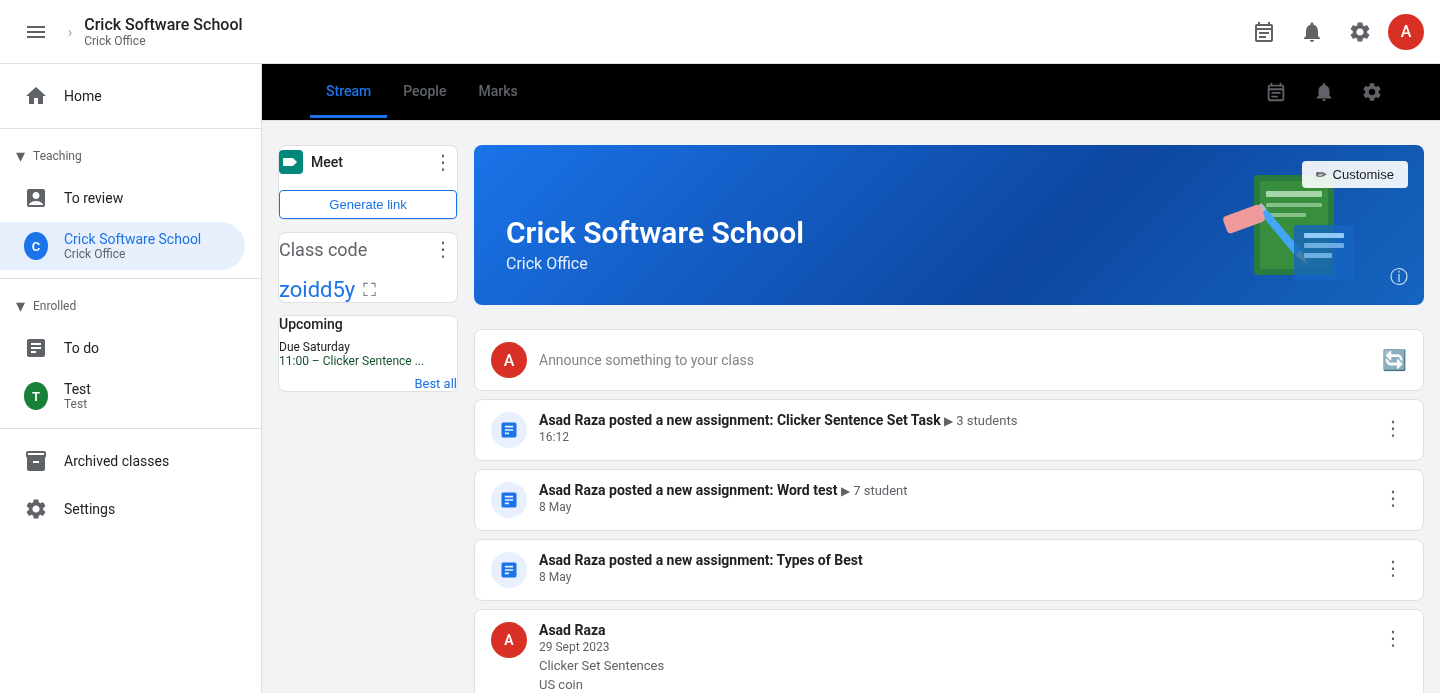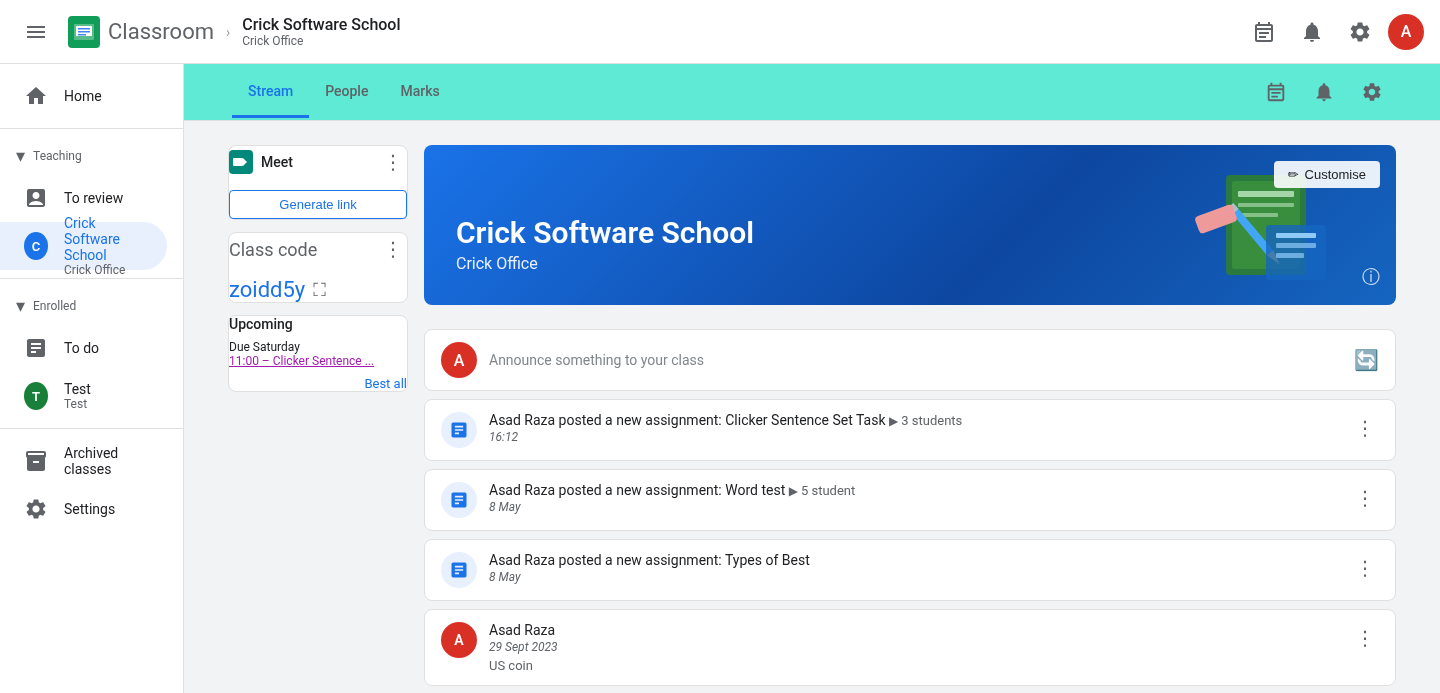--- a/index.html
+++ b/index.html
@@ -21,21 +21,21 @@
     .breadcrumb-stack { display: flex; flex-direction: column; }
     .topbar-right { display: flex; align-items: center; gap: 8px; }
     .icon-btn { width: 40px; height: 40px; display: flex; align-items: center; justify-content: center; border-radius: 50%; cursor: pointer; color: #5f6368; background: none; border: none; font-size: 20px; }
     .avatar { width: 36px; height: 36px; border-radius: 50%; background: #d93025; color: #fff; display: flex; align-items: center; justify-content: center; font-size: 16px; font-weight: 500; cursor: pointer; }
 
     
     .layout { display: flex; margin-top: 64px; height: calc(100vh - 64px); }
 
     
     .sidebar {
-      width: 184px; background: #fff; flex-shrink: 0;
+      width: 262px; background: #fff; flex-shrink: 0;
       overflow-y: auto; padding: 8px 0;
       border-right: 1px solid #e0e0e0;
     }
     .sidebar-item {
       display: flex; align-items: center; gap: 16px;
       padding: 0 24px; height: 48px; cursor: pointer;
       border-radius: 0 24px 24px 0; margin-right: 16px;
       color: #202124; font-size: 14px;
     }
     .sidebar-item.active { background: #e8f0fe; color: #1a73e8; }
@@ -52,21 +52,21 @@
     .class-avatar.green { background: #188038; }
     .class-name-stack { display: flex; flex-direction: column; }
     .class-name-main { font-size: 14px; }
     .class-name-sub { font-size: 12px; color: #5f6368; }
 
     
     .main { flex: 1; overflow-y: auto; background: #f1f3f4; }
 
     
     .tabs-bar {
-      background: #5eead4; border-bottom: 1px solid #e0e0e0;
+      background: #000000; border-bottom: 1px solid #e0e0e0;
       display: flex; align-items: center; padding: 0 48px;
       position: sticky; top: 0; z-index: 50;
     }
     .tabs-bar-right { margin-left: auto; display: flex; gap: 8px; padding: 8px 0; }
     .tab {
       padding: 16px 16px; font-size: 14px; color: #5f6368;
       cursor: pointer; border-bottom: 3px solid transparent;
       font-weight: 500; transition: all 0.2s; white-space: nowrap;
     }
     .tab.active { color: #1a73e8; border-bottom: 3px solid #1a73e8; }
@@ -104,21 +104,21 @@
     }
     .three-dots { color: #5f6368; cursor: pointer; font-size: 20px; padding: 4px; border-radius: 50%; }
 
     
     .class-code { font-size: 22px; color: #1a73e8; font-weight: 400; display: flex; align-items: center; gap: 8px; margin-top: 4px; }
     .expand-icon { color: #5f6368; font-size: 18px; cursor: pointer; }
     .card-label { font-size: 18px; color: #5f6368; }
 
     
     .upcoming-title { font-size: 14px; font-weight: 500; margin-bottom: 8px; }
-    .upcoming-item { font-size: 12px; color: #a21caf; text-decoration: underline; }
+    .upcoming-item { font-size: 12px; color: #14532d; }
     .upcoming-due { font-size: 12px; color: #202124; }
     .view-all { color: #1a73e8; font-size: 13px; cursor: pointer; display: block; text-align: right; margin-top: 8px; }
 
     
     .right-col { flex: 1; display: flex; flex-direction: column; gap: 8px; }
 
     
     .announce-bar {
       background: #fff; border-radius: 8px; border: 1px solid #e0e0e0;
       display: flex; align-items: center; padding: 12px 16px; gap: 12px;
@@ -128,50 +128,38 @@
 
     
     .post-card {
       background: #fff; border-radius: 8px; border: 1px solid #e0e0e0;
       padding: 12px 16px; display: flex; align-items: flex-start; gap: 12px;
     }
     .post-avatar { width: 36px; height: 36px; border-radius: 50%; background: #1a73e8; color: #fff; display: flex; align-items: center; justify-content: center; font-size: 14px; font-weight: 600; flex-shrink: 0; }
     .post-avatar.orange { background: #d93025; }
     .post-content { flex: 1; }
     .post-title { font-size: 14px; color: #202124; }
-    .post-title strong { font-weight: 400; }
-    .post-time { font-size: 12px; color: #5f6368; margin-top: 2px; font-style: italic; }
+    .post-title strong { font-weight: 700; }
+    .post-time { font-size: 12px; color: #5f6368; margin-top: 2px; }
     .post-arrow { color: #5f6368; font-size: 12px; }
     .post-menu { margin-left: auto; }
     .post-extra { font-size: 13px; color: #5f6368; margin-top: 4px; }
 
     
     .assign-icon { width: 36px; height: 36px; border-radius: 50%; background: #e8f0fe; color: #1a73e8; display: flex; align-items: center; justify-content: center; font-size: 18px; flex-shrink: 0; }
   </style>
 </head>
 <body>
 
 <div class="topbar">
   <div class="topbar-left">
     <div class="hamburger">
       <svg width="24" height="24" viewBox="0 0 24 24">
           <path d="M3 18h18v-2H3v2zm0-5h18v-2H3v2zm0-7v2h18V6H3z" fill="#5f6368"></path>
         </svg>
-    </div>
-    <div class="app-logo">
-
-      <svg width="32" height="32" viewBox="0 0 32 32">
-        <rect width="32" height="32" rx="4" fill="#0F9D58"></rect>
-        <rect x="6" y="8" width="20" height="16" rx="1" fill="#57BB8A"></rect>
-        <rect x="8" y="10" width="16" height="10" rx="0.5" fill="#fff"></rect>
-        <rect x="10" y="12" width="12" height="1.5" fill="#4285F4"></rect>
-        <rect x="10" y="15" width="12" height="1.5" fill="#4285F4"></rect>
-        <rect x="10" y="18" width="8" height="1.5" fill="#4285F4"></rect>
-      </svg>
-      <span class="app-name">Classroom</span>
     </div>
     <span class="breadcrumb-chevron">›</span>
     <div class="breadcrumb-stack">
       <span class="breadcrumb-title">Crick Software School</span>
       <span class="breadcrumb-sub">Crick Office</span>
     </div>
   </div>
   <div class="topbar-right">
     <button class="icon-btn">
       <svg width="24" height="24" viewBox="0 0 24 24">
@@ -398,21 +386,21 @@
         <div class="post-card">
           <div class="assign-icon">
             <svg width="20" height="20" viewBox="0 0 24 24">
                 <path d="M19 3H5c-1.1 0-2 .9-2 2v14c0 1.1.9 2 2 2h14c1.1 0 2-.9 2-2V5c0-1.1-.9-2-2-2zm-7 14H7v-2h5v2zm5-4H7v-2h10v2zm0-4H7V7h10v2z" fill="#1a73e8"></path>
               </svg>
           </div>
           <div class="post-content">
             <div class="post-title">
               <strong>Asad Raza posted a new assignment: Word test</strong>
               <span class="post-arrow"> ▶ </span>
-              <span style="color:#5f6368;font-size:13px;">5 student</span>
+              <span style="color:#5f6368;font-size:13px;">7 student</span>
             </div>
             <div class="post-time">8 May</div>
           </div>
           <span class="three-dots post-menu">⋮</span>
         </div>
 
         <div class="post-card">
           <div class="assign-icon">
             <svg width="20" height="20" viewBox="0 0 24 24">
                 <path d="M19 3H5c-1.1 0-2 .9-2 2v14c0 1.1.9 2 2 2h14c1.1 0 2-.9 2-2V5c0-1.1-.9-2-2-2zm-7 14H7v-2h5v2zm5-4H7v-2h10v2zm0-4H7V7h10v2z" fill="#1a73e8"></path>
@@ -425,20 +413,21 @@
             <div class="post-time">8 May</div>
           </div>
           <span class="three-dots post-menu">⋮</span>
         </div>
 
         <div class="post-card" style="align-items:flex-start;">
           <div class="post-avatar orange">A</div>
           <div class="post-content">
             <div class="post-title"><strong>Asad Raza</strong></div>
             <div class="post-time">29 Sept 2023</div>
+            <div class="post-extra">Clicker Set Sentences</div>
             <div class="post-extra">US coin</div>
           </div>
           <span class="three-dots post-menu">⋮</span>
         </div>
 
       </div>
     </div>
   </div>
 </div>
 

